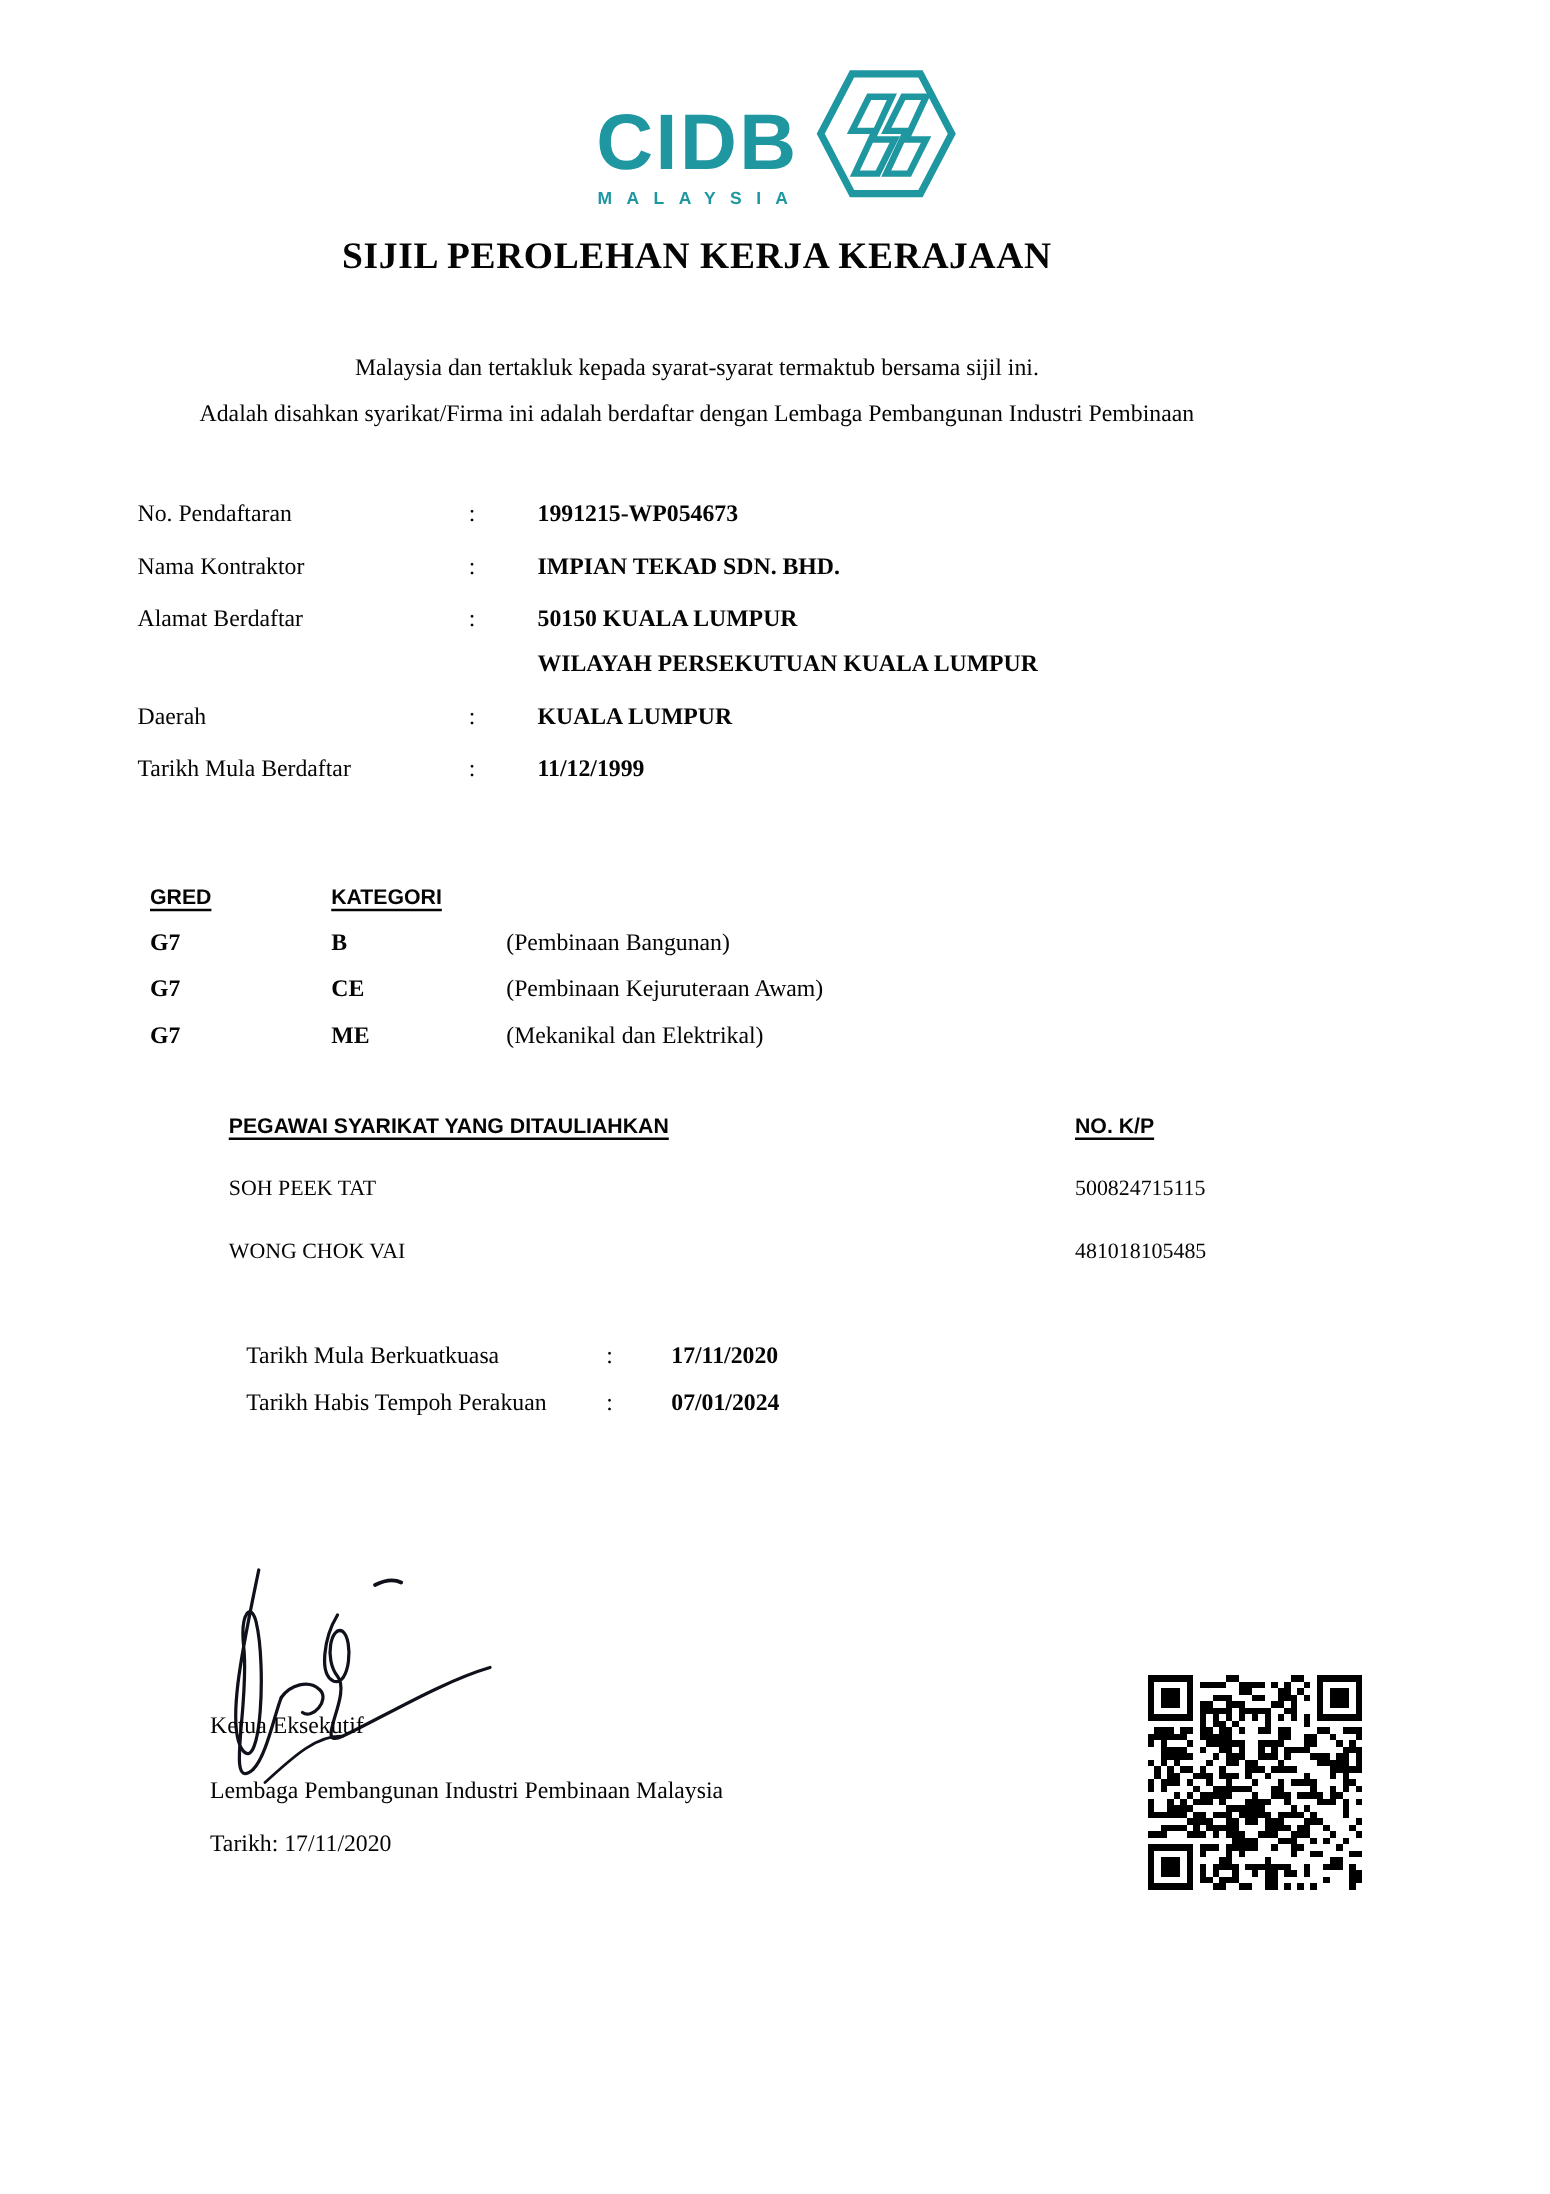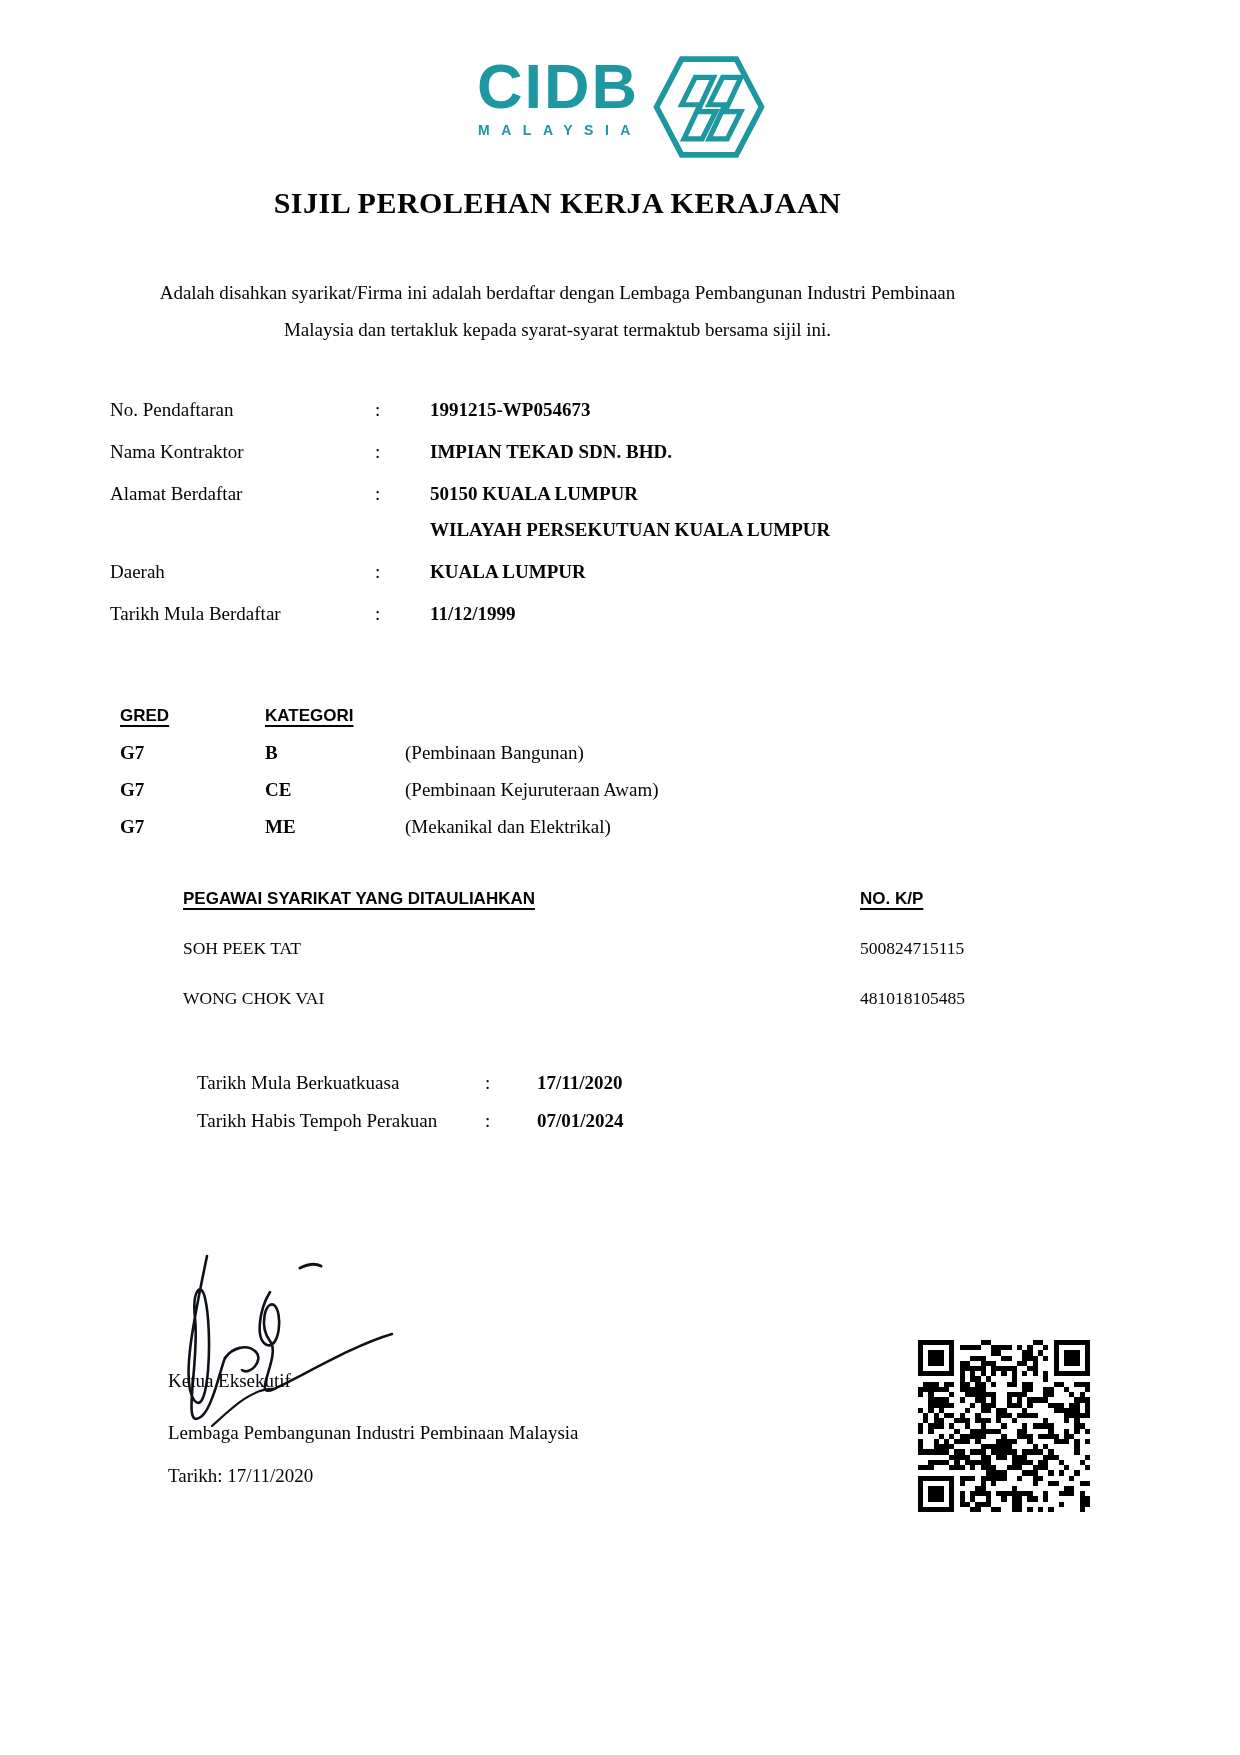--- a/index.html
+++ b/index.html
@@ -16,21 +16,21 @@
   .content { width: 1115px; }
 
   
   .logo-wrap {
     padding-top: 56px;
     display: flex;
     justify-content: center;
     align-items: flex-start;
   }
   .logo-inner { display: flex; align-items: flex-start; gap: 10px; }
-  .cidb-text { text-align: center; }
+  .cidb-text { text-align: center; margin-top: 28px; }
   .cidb-main {
     font-family: "Liberation Sans", "DejaVu Sans", sans-serif;
     font-weight: 800;
     font-size: 63px;
     line-height: 60px;
     letter-spacing: 2px;
     color: var(--teal);
   }
   .cidb-sub {
     font-family: "Liberation Sans", "DejaVu Sans", sans-serif;
@@ -125,22 +125,22 @@
         </svg>
       </span>
     </div>
   </div>
 
   <div class="content">
 
     <div class="doc-title">SIJIL PEROLEHAN KERJA KERAJAAN</div>
 
     <div class="intro">
+      <div>Malaysia dan tertakluk kepada syarat-syarat termaktub bersama sijil ini.</div>
       <div>Adalah disahkan syarikat/Firma ini adalah berdaftar dengan Lembaga Pembangunan Industri Pembinaan</div>
-      <div>Malaysia dan tertakluk kepada syarat-syarat termaktub bersama sijil ini.</div>
     </div>
 
     <div class="fields">
       <div class="field-row">
         <div class="field-label">No. Pendaftaran</div>
         <div class="field-colon">:</div>
         <div class="field-value">1991215-WP054673</div>
       </div>
       <div class="field-row">
         <div class="field-label">Nama Kontraktor</div>

